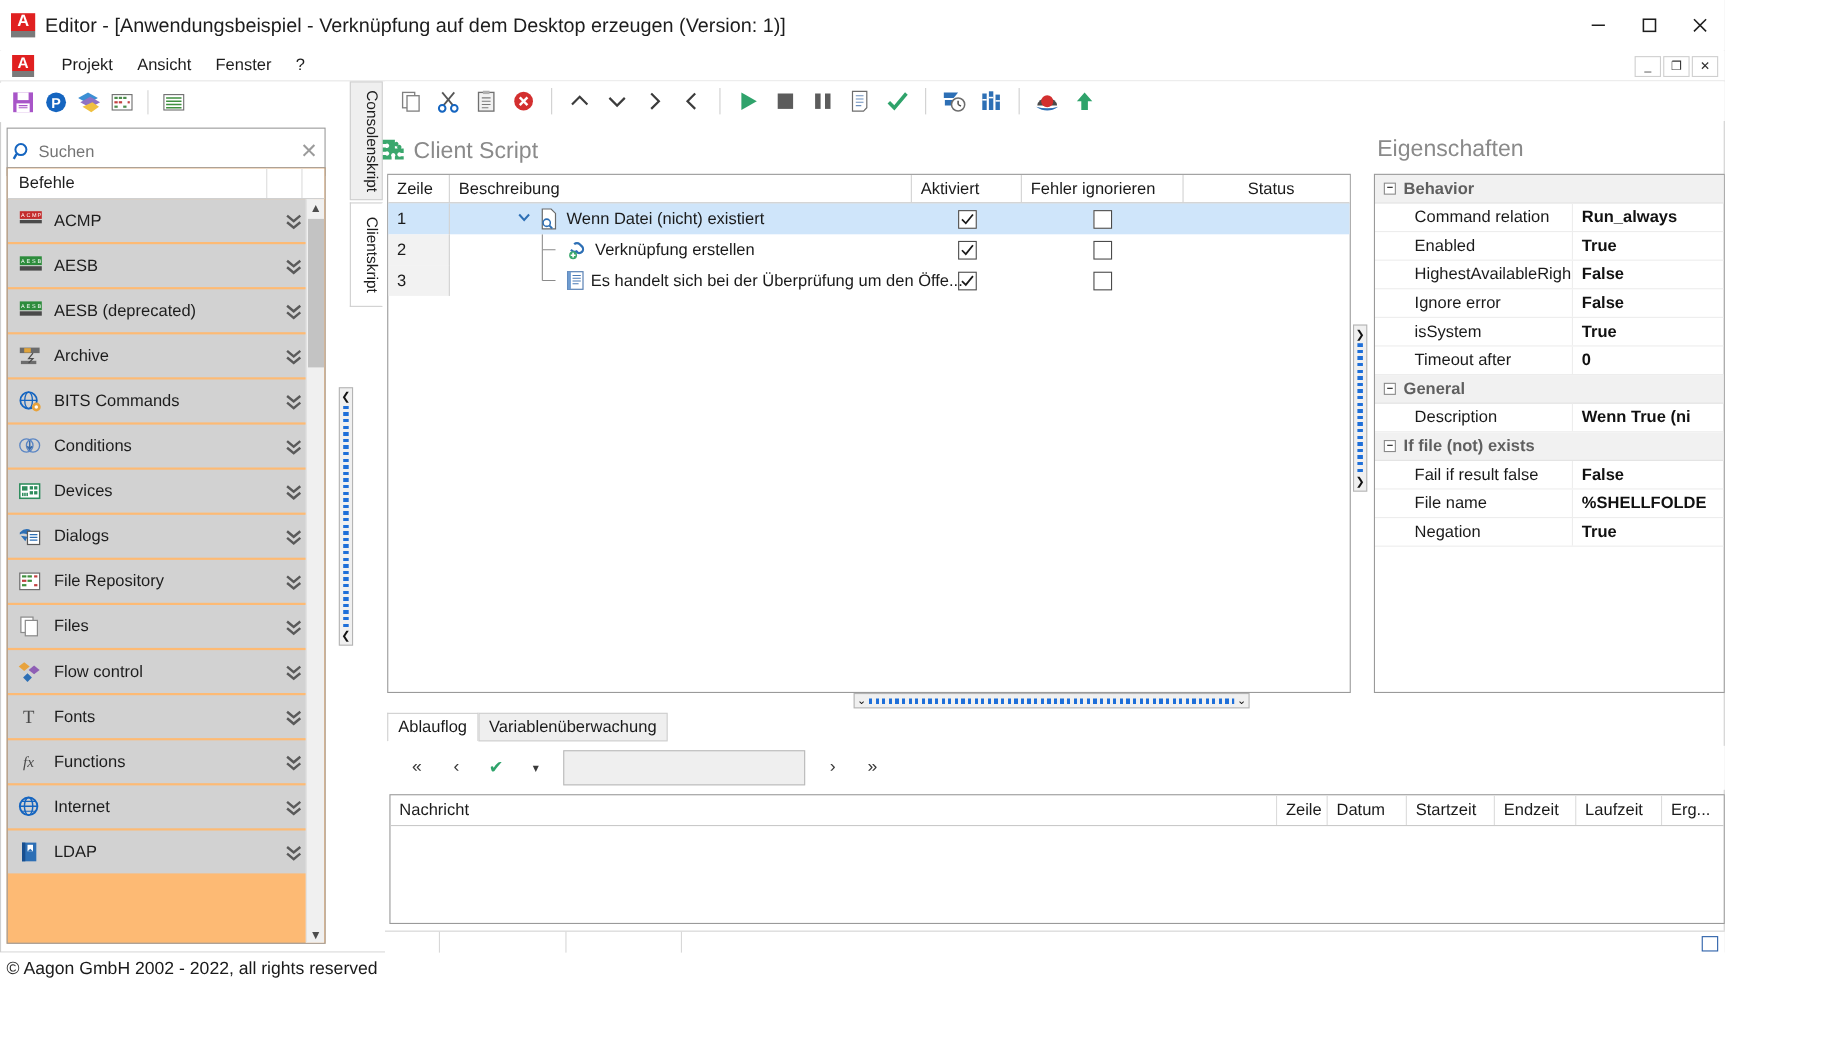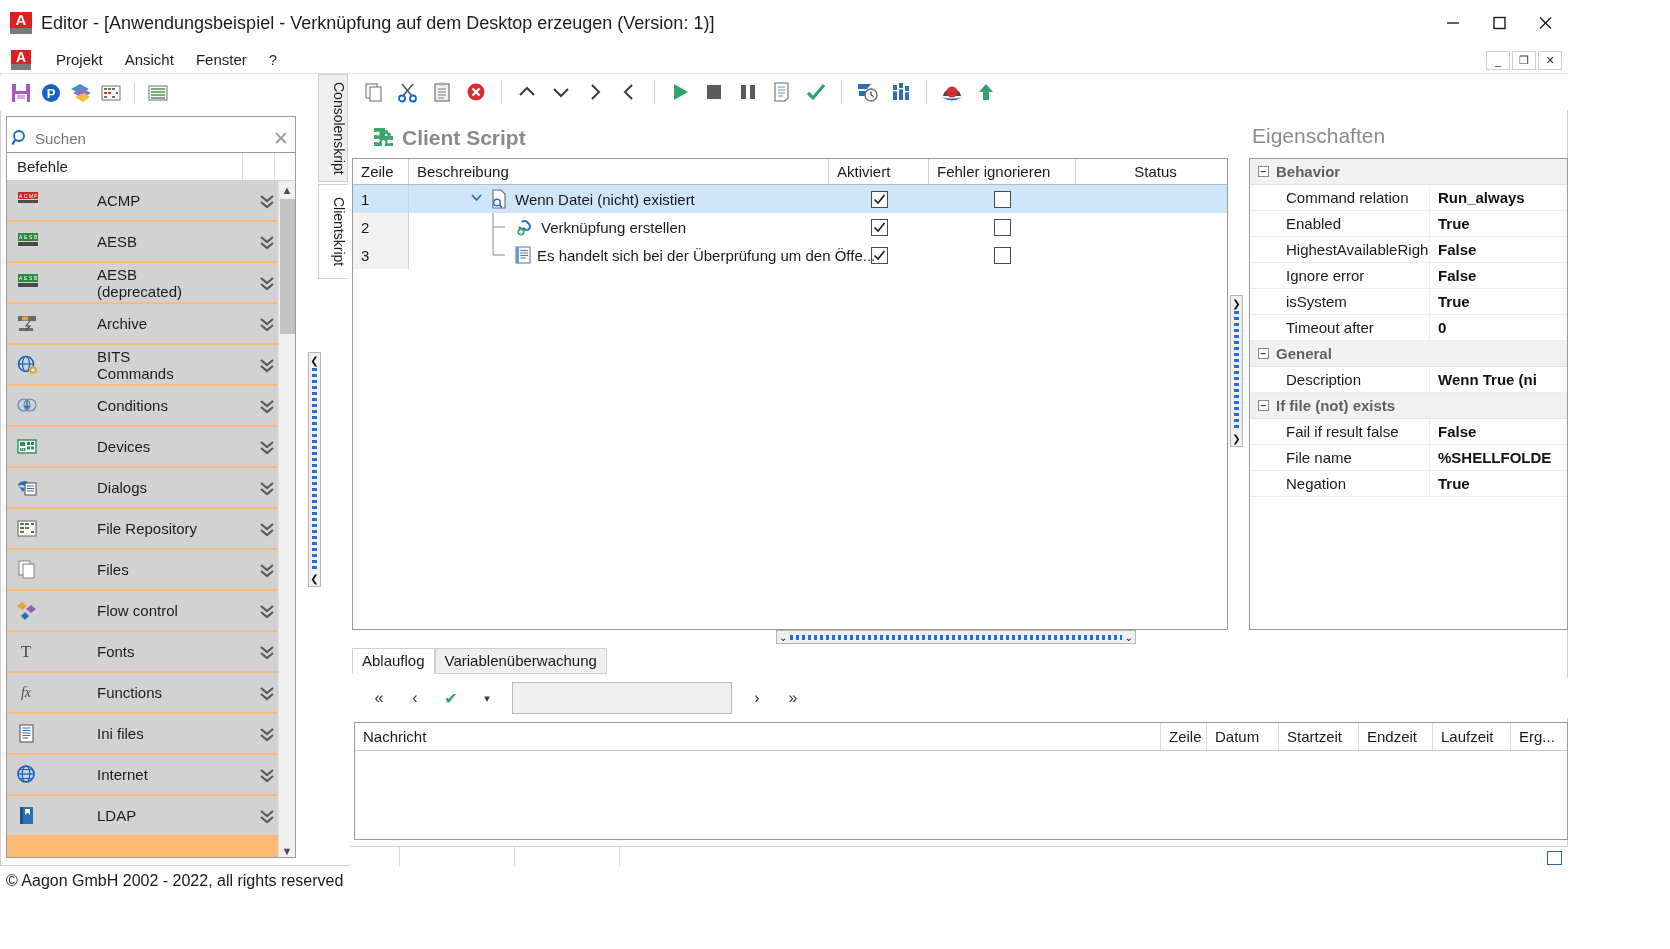--- a/index.html
+++ b/index.html
@@ -95,21 +95,21 @@
   .cmd-header {
     height: 28px; display: flex; align-items: center;
     border-bottom: 1px solid #d0d0d0; background: #fff; font-size: 15px; color: #1d1d1d;
   }
   .cmd-header .c1 { flex: 1; padding-left: 10px; border-right: 1px solid #dcdcdc; height: 100%; display:flex; align-items:center;}
   .cmd-header .c2 { width: 32px; border-right: 1px solid #dcdcdc; height: 100%; }
   .cmd-header .c3 { width: 20px; height: 100%; }
   .cmd-list { height: 678px; overflow: hidden; position: relative; }
   .cmd-row {
     height: 39px; margin: 0 0 2px 0; background: #d2d2d2;
-    display: flex; align-items: center; width: 278px; cursor: default; gap: 48px;
+    display: flex; align-items: center; width: 278px; cursor: default;
   }
   .cmd-ico { width: 42px; display: flex; align-items: center; justify-content: center; }
   .cmd-label { flex: 1; font-size: 15px; color: #1d1d1d; }
   .cmd-chev { width: 36px; display: flex; align-items: center; justify-content: center; color: #5a5a5a; }
   .cmd-scroll {
     position: absolute; right: 0; top: 0; width: 17px; height: 678px;
     background: #f0f0f0; border-left: 1px solid #e0e0e0;
   }
   .cmd-scroll .arr { height: 17px; display:flex; align-items:center; justify-content:center; color:#4d4d4d; font-size: 11px;}
   .cmd-scroll .thumb { position:absolute; left:1px; top:18px; width:15px; height:135px; background:#c3c3c3; }
@@ -136,22 +136,22 @@
 
   
   .main-toolbar {
     position: absolute; left: 350px; top: 74px; width: 1218px; height: 36px;
     background: #fff; display: flex; align-items: center; gap: 2px; padding-left: 8px;
   }
   .mt-ico { width: 32px; height: 30px; display: flex; align-items: center; justify-content: center; cursor: default; }
   .mt-sep { width: 1px; height: 24px; background: #cfcfcf; margin: 0 7px; }
 
   .script-title {
-    position: absolute; left: 372px; top: 122px; height: 32px;
-    display: flex; align-items: center; gap: 8px; font-weight: bold;
+    position: absolute; left: 346px; top: 122px; height: 32px;
+    display: flex; align-items: center; gap: 8px;
   }
   .script-title .t { font-size: 21px; color: #8a8a8a; }
 
   .script-table {
     position: absolute; left: 352px; top: 158px; width: 876px; height: 472px;
     border: 1px solid #9a9a9a; background: #fff; overflow: hidden;
   }
   .st-head { display: flex; height: 26px; border-bottom: 1px solid #b9b9b9; background: #fff; font-size: 15px;}
   .st-head div {
     display: flex; align-items: center; border-right: 1px solid #d2d2d2; padding-left: 8px; height: 100%;
@@ -622,41 +622,20 @@
           <div class="cmd-chev">
             <svg width="20" height="20" viewBox="0 0 20 20">
               <polyline points="4,5 10,10 16,5" fill="none" stroke="#5a5a5a" stroke-width="2.2"></polyline>
               <polyline points="4,11 10,16 16,11" fill="none" stroke="#5a5a5a" stroke-width="2.2"></polyline>
             </svg>
           </div>
         </div>
         <div class="cmd-row">
           <div class="cmd-ico">
             <svg width="24" height="22" viewBox="0 0 24 22">
-              <rect x="4" y="2" width="13" height="17" fill="#fff" stroke="#5a5a5a" stroke-width="1.1"></rect>
-              <g stroke="#2d6fb5" stroke-width="1">
-                <line x1="6.5" y1="5" x2="14.5" y2="5"></line>
-                <line x1="6.5" y1="7.5" x2="14.5" y2="7.5"></line>
-                <line x1="6.5" y1="10" x2="14.5" y2="10"></line>
-                <line x1="6.5" y1="12.5" x2="14.5" y2="12.5"></line>
-                <line x1="6.5" y1="15" x2="12" y2="15"></line>
-              </g>
-            </svg>
-          </div>
-          <div class="cmd-label">Ini files</div>
-          <div class="cmd-chev">
-            <svg width="20" height="20" viewBox="0 0 20 20">
-              <polyline points="4,5 10,10 16,5" fill="none" stroke="#5a5a5a" stroke-width="2.2"></polyline>
-              <polyline points="4,11 10,16 16,11" fill="none" stroke="#5a5a5a" stroke-width="2.2"></polyline>
-            </svg>
-          </div>
-        </div>
-        <div class="cmd-row">
-          <div class="cmd-ico">
-            <svg width="24" height="22" viewBox="0 0 24 22">
               <circle cx="10" cy="10" r="8" fill="none" stroke="#1565c0" stroke-width="1.7"></circle>
               <ellipse cx="10" cy="10" rx="3.8" ry="8" fill="none" stroke="#1565c0" stroke-width="1.3"></ellipse>
               <line x1="2" y1="10" x2="18" y2="10" stroke="#1565c0" stroke-width="1.3"></line>
               <line x1="3.3" y1="5.5" x2="16.7" y2="5.5" stroke="#1565c0" stroke-width="1"></line>
               <line x1="3.3" y1="14.5" x2="16.7" y2="14.5" stroke="#1565c0" stroke-width="1"></line>
             </svg>
           </div>
           <div class="cmd-label">Internet</div>
           <div class="cmd-chev">
             <svg width="20" height="20" viewBox="0 0 20 20">

